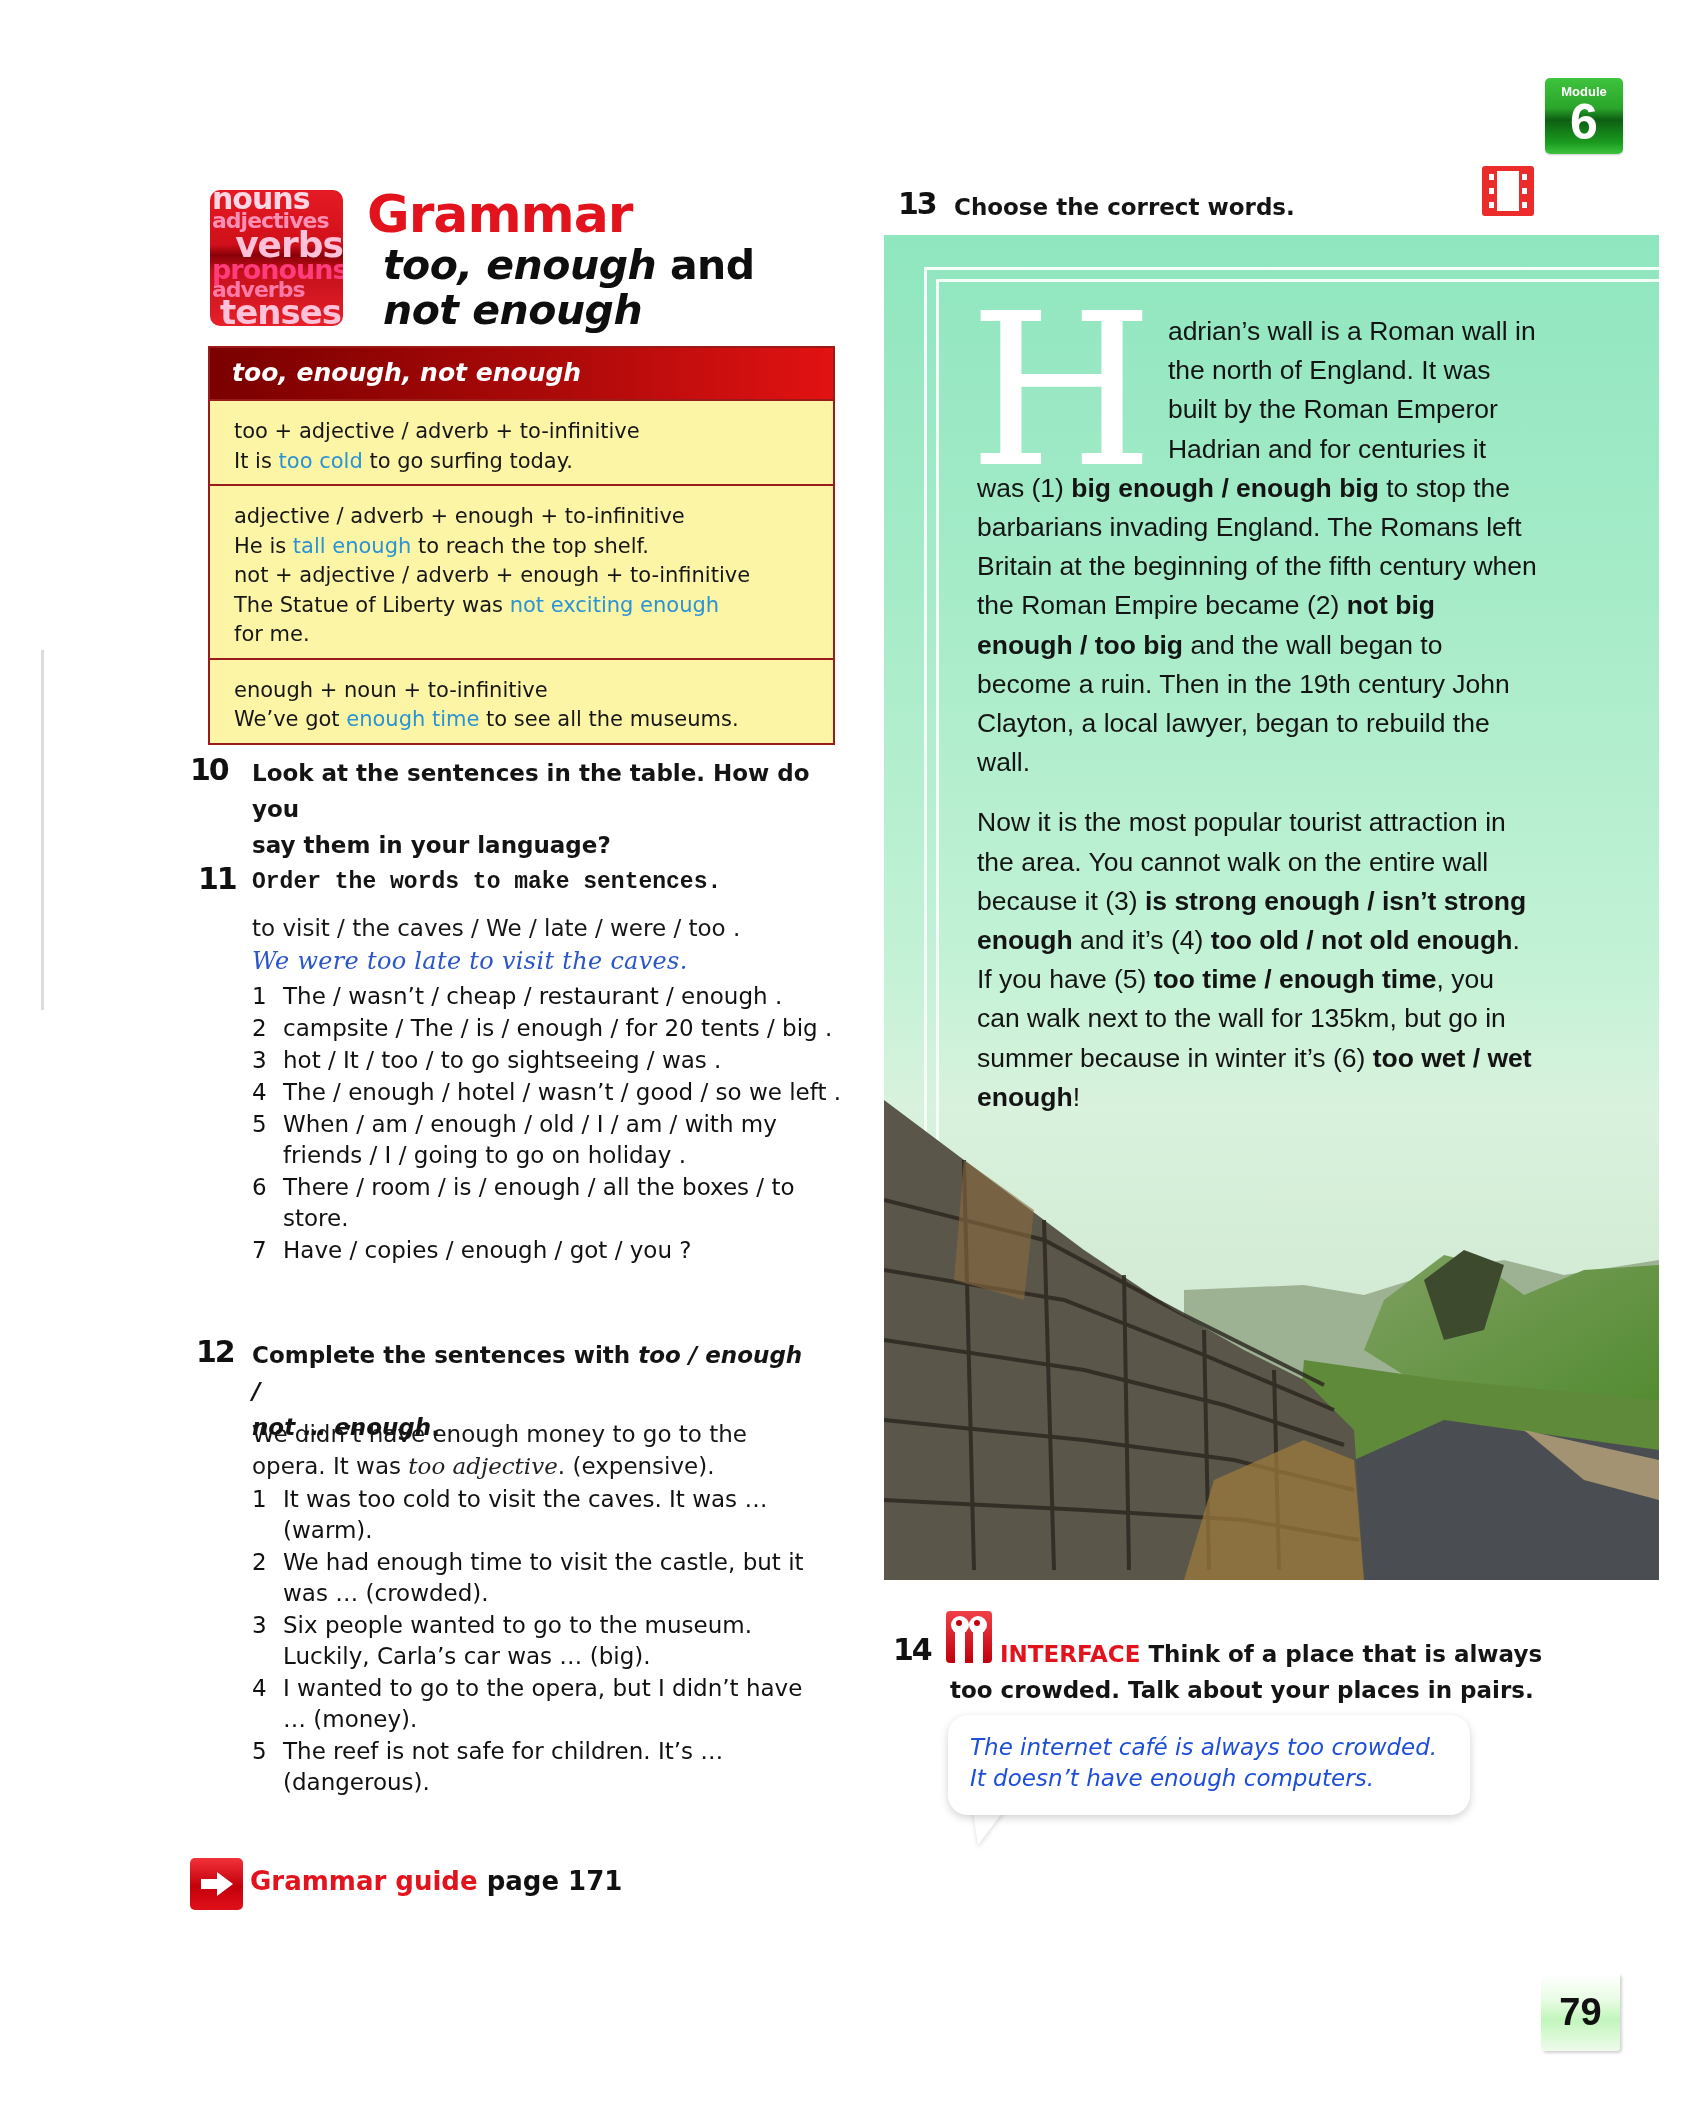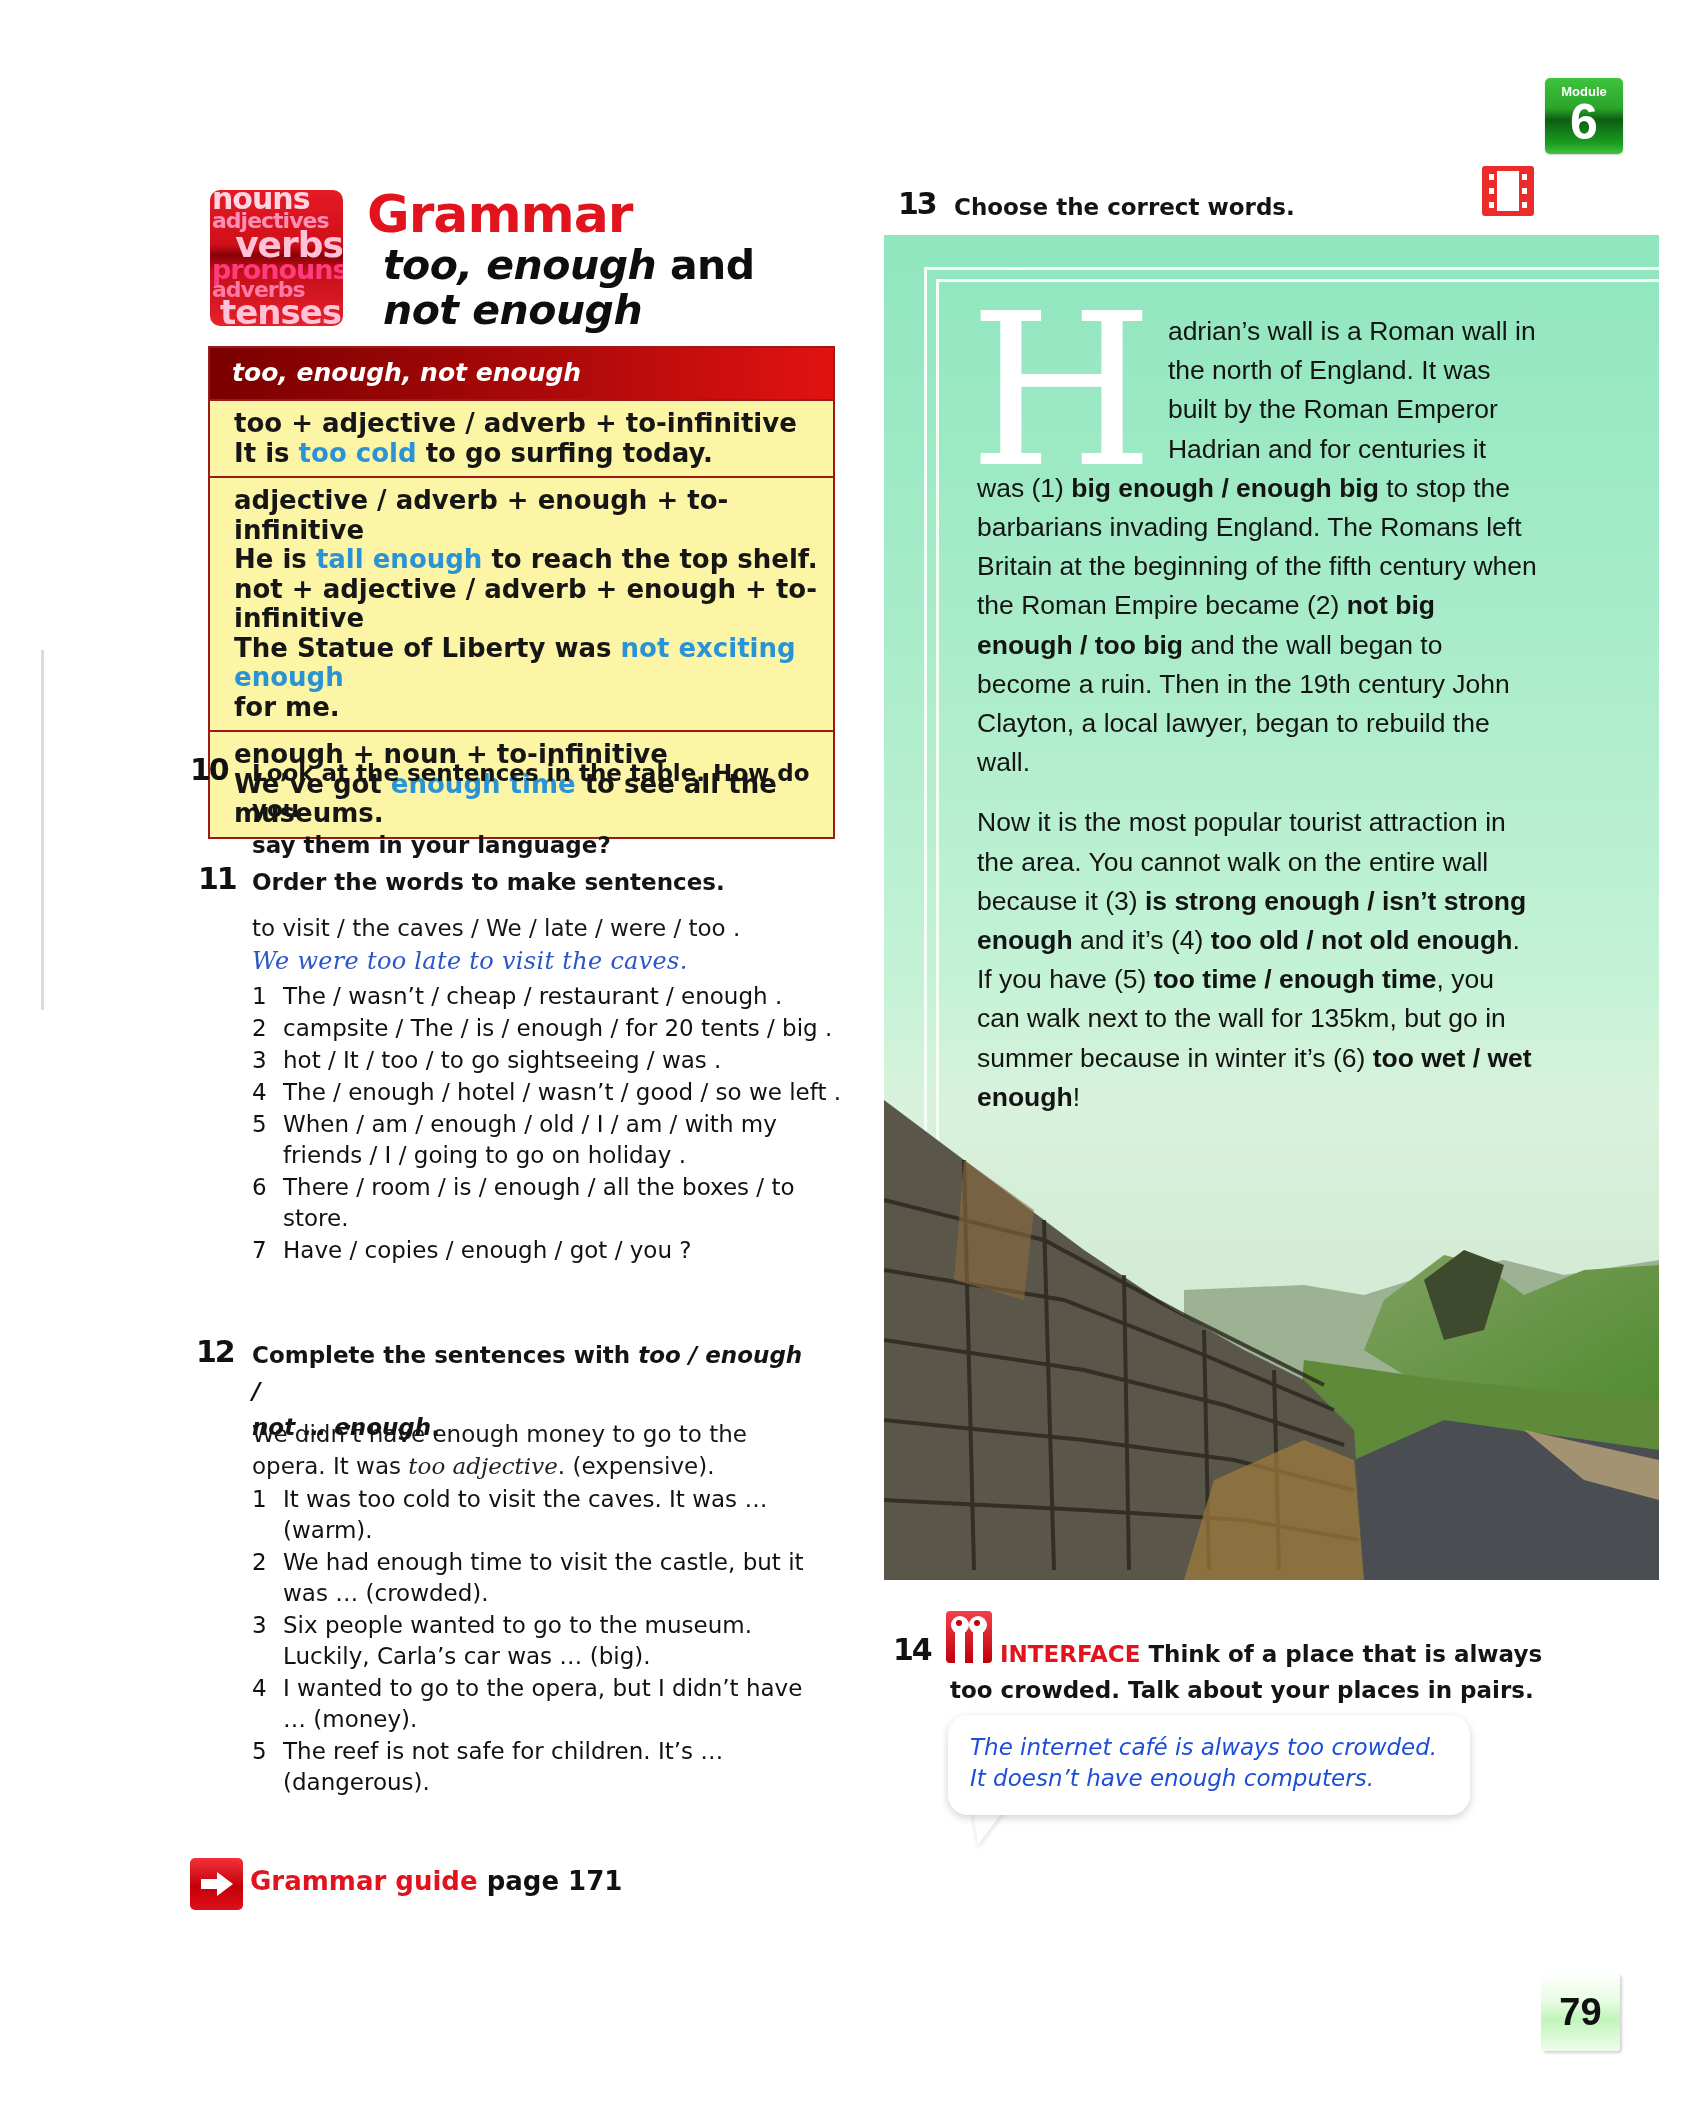--- a/index.html
+++ b/index.html
@@ -29,21 +29,21 @@
   .gi-6 { color: #ffc2d8; font-size: 34px; text-align: right; padding-right: 2px; }
 
   .title-main { left: 367px; top: 184px; font: bold 52px "DejaVu Sans", sans-serif; color: #e2131d; letter-spacing: -1px; }
   .title-sub { left: 367px; top: 243px; font: bold 41px/45px "DejaVu Sans", sans-serif; color: #0e0e0e; letter-spacing: -0.5px; margin-left: 16px; }
   .title-sub i { font-style: italic; }
 
   
   .gtable { left: 208px; top: 346px; width: 627px; border: 2px solid #9b1a1a; background: #fdf5a6; }
   .gtable .head { height: 51px; background: linear-gradient(90deg, #7a0000, #b10a0a 60%, #e21212);
     color: #fff; font: italic bold 25px "DejaVu Sans", sans-serif; padding: 10px 0 0 22px; }
-  .gtable .cell { border-top: 2px solid #9b1a1a; padding: 8px 10px 8px 24px; font-size: 26px; line-height: 29.5px; color: #161616; font-weight: bold; }
+  .gtable .cell { border-top: 2px solid #9b1a1a; padding: 16px 10px 8px 24px; font-size: 21px; line-height: 29.5px; color: #161616; }
   .hl { color: #2a93d5; }
 
   
   .ex-num { font: bold 30px "DejaVu Sans", sans-serif; letter-spacing: -2px; color: #111; }
   .ex-instr { font: bold 23px/36px "DejaVu Sans", sans-serif; color: #141414; }
   .ex-text { font-size: 23px; line-height: 32px; color: #161616; }
   .hand { font-family: "DejaVu Serif", serif; font-style: italic; color: #2a56c8; font-size: 24px; letter-spacing: .3px; }
   .hand-black { font-family: "DejaVu Serif", serif; font-style: italic; color: #222; }
   .items { list-style: none; }
   .items li { position: relative; padding-left: 31px; font-size: 23px; line-height: 31px; margin-bottom: 1px; }
@@ -127,21 +127,21 @@
     </div>
 </div>
 
 <div class="abs ex-num" style="left:190px; top:752px;">10</div>
 <div class="abs ex-instr" style="left:252px; top:755px; width:590px;">
   <span>Look at the sentences in the table. How do you</span><br>
   <span>say them in your language?</span>
 </div>
 
 <div class="abs ex-num" style="left:198px; top:861px;">11</div>
-<div class="abs ex-instr" style="left:252px; top:864px;">Order the words to make sentences.</div>
+<div class="abs ex-instr" style="left:252px; top:864px;font-family:Liberation Mono, monospace;">Order the words to make sentences.</div>
 <div class="abs ex-text" style="left:252px; top:912px;">to visit / the caves / We / late / were / too .</div>
 <div class="abs hand" style="left:252px; top:947px;">We were too late to visit the caves.</div>
 <ol class="abs items" id="ex11-items" style="left:252px; top:981px; width:590px;">
     <li><span class="n">1</span><span>The / wasn’t / cheap / restaurant / enough .</span></li>
     <li><span class="n">2</span><span>campsite / The / is / enough / for 20 tents / big .</span></li>
     <li><span class="n">3</span><span>hot / It / too / to go sightseeing / was .</span></li>
     <li><span class="n">4</span><span>The / enough / hotel / wasn’t / good / so we left .</span></li>
     <li><span class="n">5</span><span>When / am / enough / old / I / am / with my friends / I / going to go on holiday .</span></li>
     <li><span class="n">6</span><span>There /  room / is / enough / all the boxes / to store.</span></li>
     <li><span class="n">7</span><span>Have / copies / enough / got / you ?</span></li>

